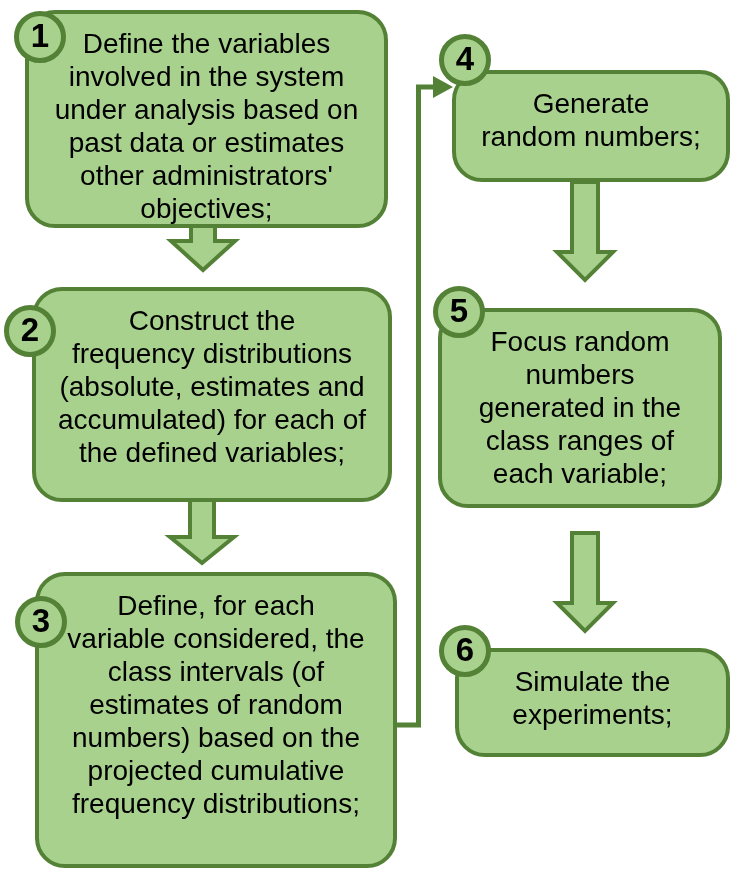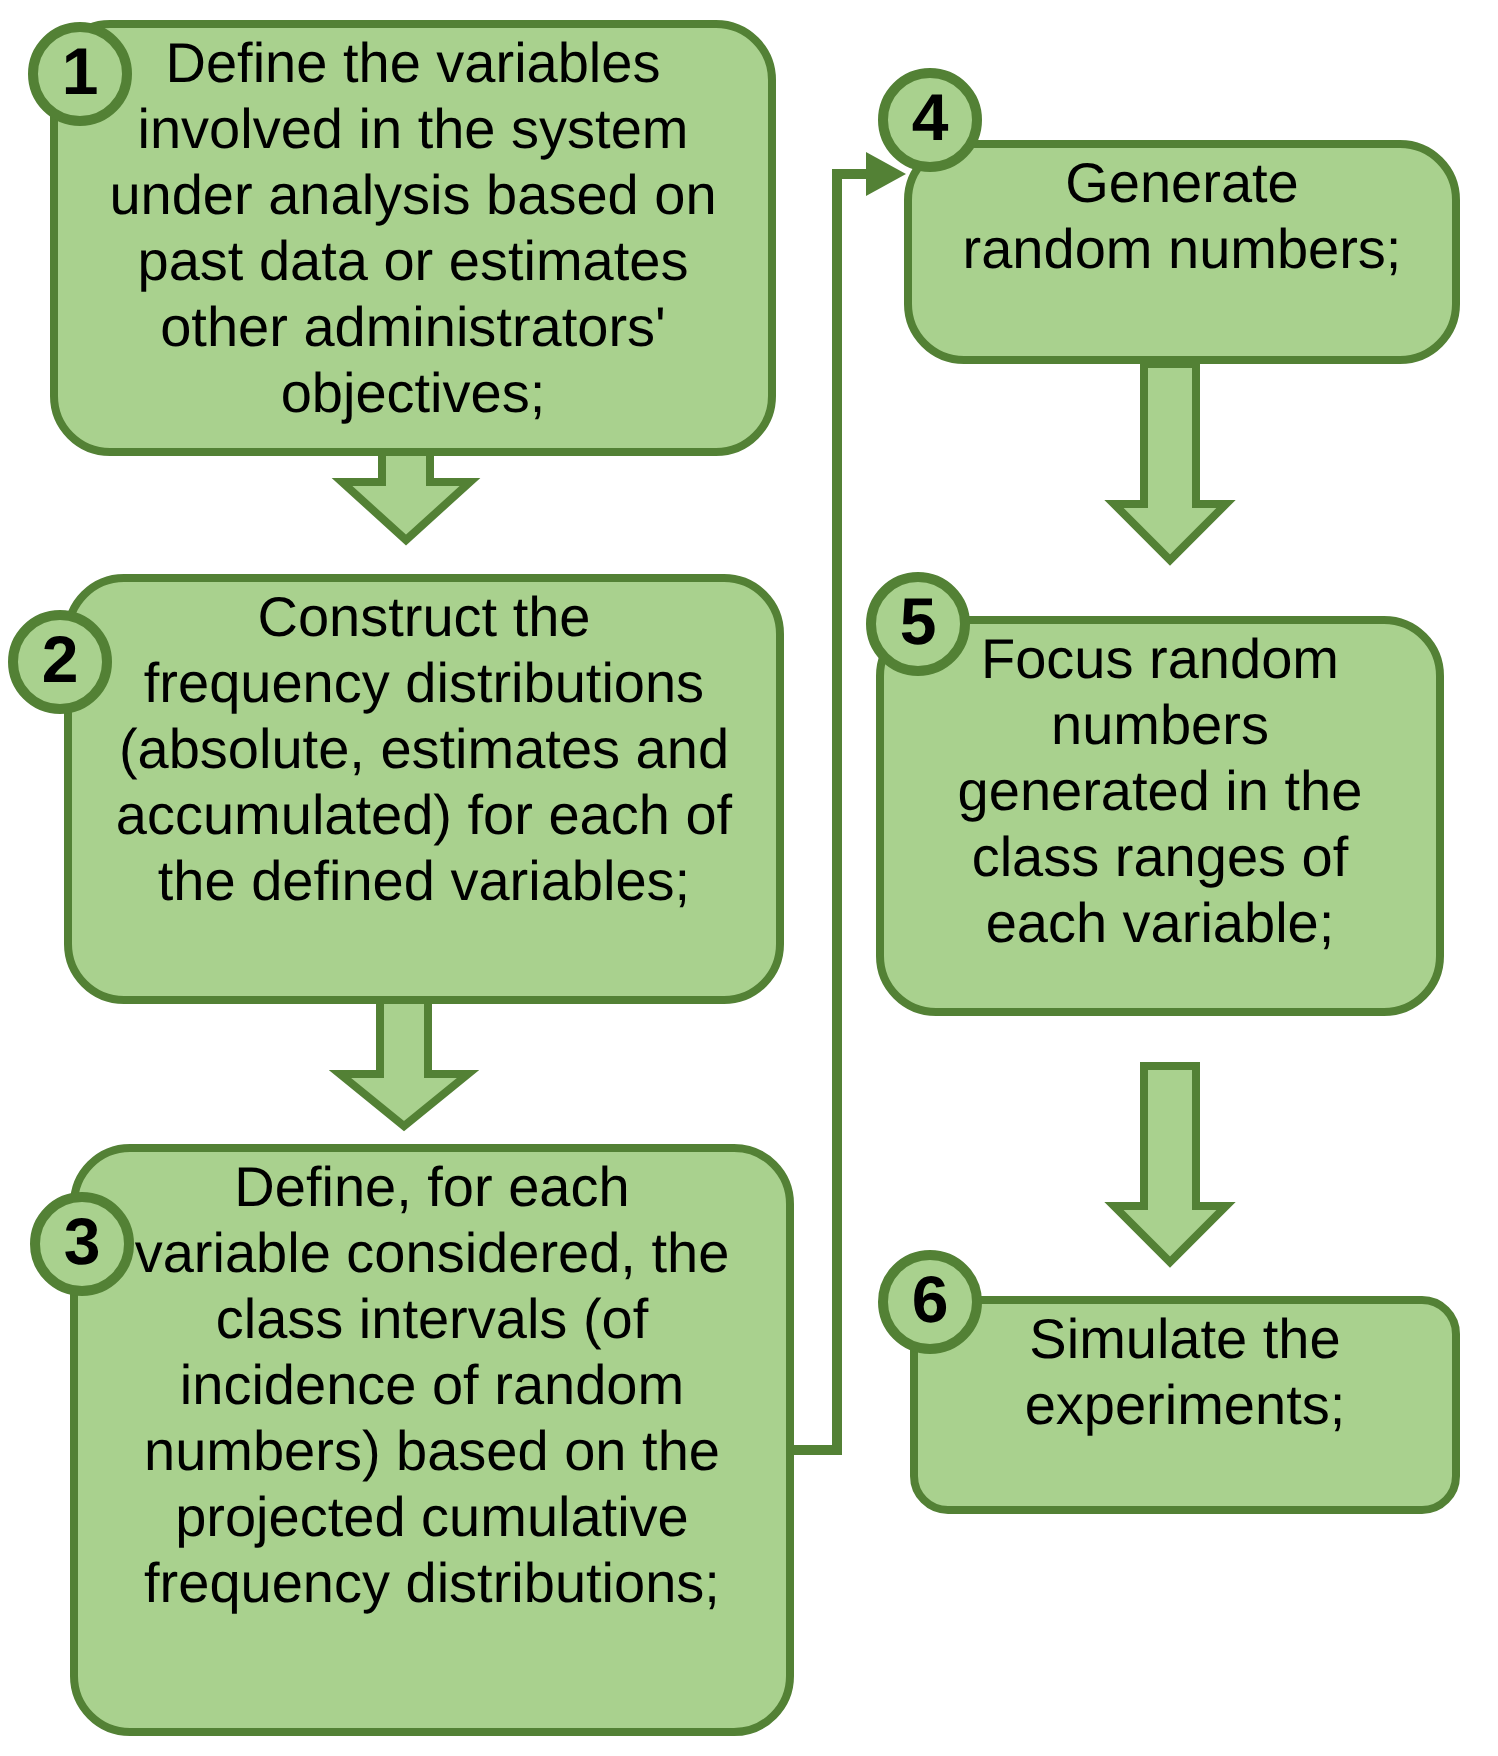--- a/index.html
+++ b/index.html
@@ -39,21 +39,21 @@
   .box {
     position: absolute;
     box-sizing: border-box;
     background: var(--fill);
     border: 4px solid var(--border);
     border-radius: 30px;
     z-index: 1;
     display: flex;
     justify-content: center;
     align-items: flex-start;
-    padding: 1px 8px 0 8px;
+    padding: 13px 8px 0 8px;
   }
   .box-text {
     font-size: 28px;
     line-height: 33px;
     text-align: center;
     color: var(--text);
     white-space: pre-line;
   }
   .badge {
     position: absolute;
@@ -113,21 +113,21 @@
 the defined variables;</div>
     </div>
     <div class="badge" style="left:4px; top:305px;">2</div>
   </div>
 
   <div class="step">
     <div class="box" style="left:35px; top:572px; width:362px; height:296px;">
       <div class="box-text">Define, for each
 variable considered, the
 class intervals (of
-incidence of random
+estimates of random
 numbers) based on the
 projected cumulative
 frequency distributions;</div>
     </div>
     <div class="badge" style="left:15px; top:596px;">3</div>
   </div>
 
   <div class="step">
     <div class="box" style="left:452px; top:50px; width:278px; height:112px;margin-top:20px;">
       <div class="box-text">Generate
@@ -141,20 +141,20 @@
       <div class="box-text">Focus random
 numbers
 generated in the
 class ranges of
 each variable;</div>
     </div>
     <div class="badge" style="left:433px; top:286px;">5</div>
   </div>
 
   <div class="step">
-    <div class="box" style="left:455px; top:648px; width:275px; height:109px;border-radius:19px;">
+    <div class="box" style="left:455px; top:648px; width:275px; height:109px;">
       <div class="box-text">Simulate the
 experiments;</div>
     </div>
     <div class="badge" style="left:439px; top:625px;">6</div>
   </div>
 
 </div>
 
 </body></html>

